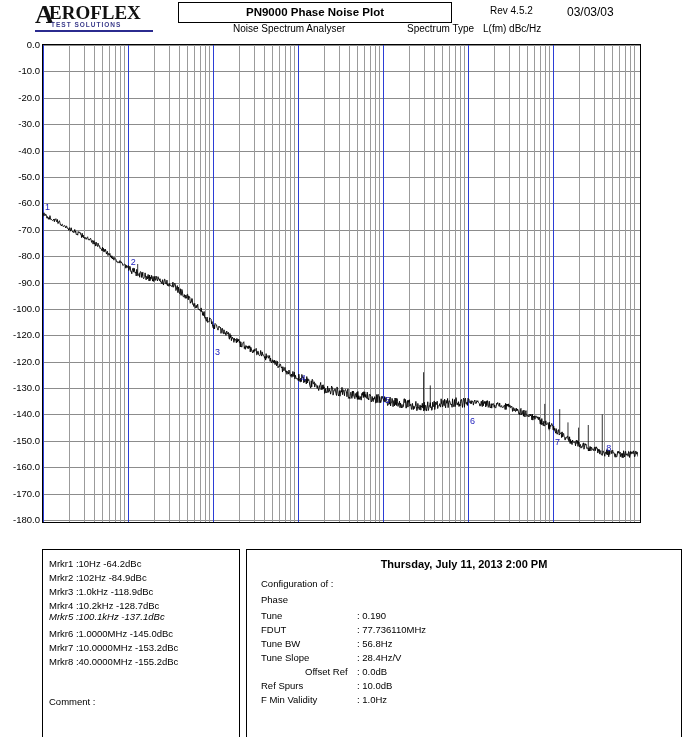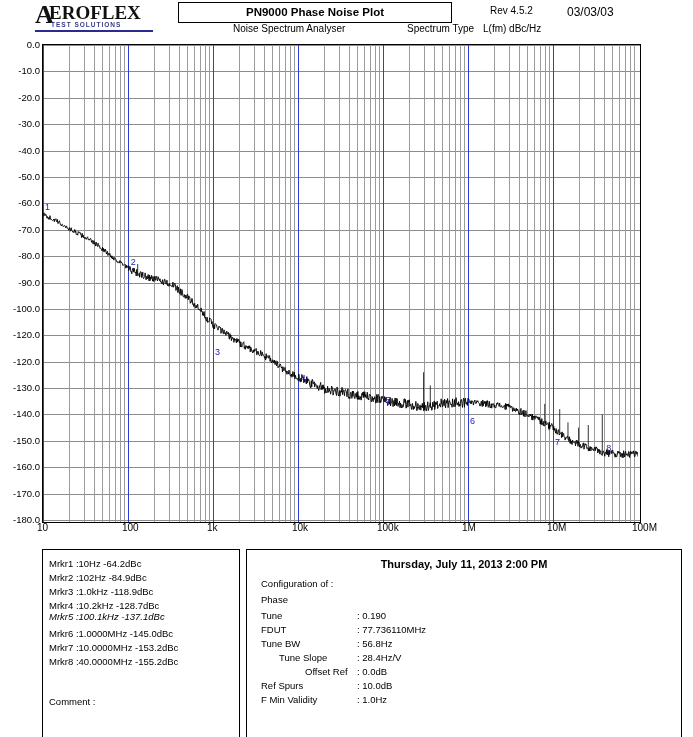--- a/index.html
+++ b/index.html
@@ -201,30 +201,20 @@
         <div class="mark" style="left: 87.7px; top: 212px;">2</div>
         <div class="mark" style="left: 172px; top: 301.8px;">3</div>
         <div class="mark" style="left: 257.7px; top: 327.6px;">4</div>
         <div class="mark" style="left: 342px; top: 349.8px;">5</div>
         <div class="mark" style="left: 427px; top: 370.6px;">6</div>
         <div class="mark" style="left: 512px; top: 392.3px;">7</div>
         <div class="mark" style="left: 563.2px; top: 397.6px;">8</div>
       </div>
   </div>
 
-  <div class="xlabels">
-      <div class="xlab" style="left: 37px; top: 0px;">10</div>
-      <div class="xlab" style="left: 122px; top: 0px;">100</div>
-      <div class="xlab" style="left: 207px; top: 0px;">1k</div>
-      <div class="xlab" style="left: 292px; top: 0px;">10k</div>
-      <div class="xlab" style="left: 377px; top: 0px;">100k</div>
-      <div class="xlab" style="left: 462px; top: 0px;">1M</div>
-      <div class="xlab" style="left: 547px; top: 0px;">10M</div>
-      <div class="xlab" style="left: 632px; top: 0px;">100M</div>
-    </div>
 
   <div class="panelL">
     <div id="mkr-list">
         <div class="mkr" style="top: 8px;">Mrkr1 :10Hz  -64.2dBc</div>
         <div class="mkr" style="top: 22px;">Mrkr2 :102Hz  -84.9dBc</div>
         <div class="mkr" style="top: 36px;">Mrkr3 :1.0kHz  -118.9dBc</div>
         <div class="mkr" style="top: 50px;">Mrkr4 :10.2kHz  -128.7dBc</div>
         <div class="mkr" style="top: 61px; font-style: italic;">Mrkr5 :100.1kHz  -137.1dBc</div>
         <div class="mkr" style="top: 78px;">Mrkr6 :1.0000MHz  -145.0dBc</div>
         <div class="mkr" style="top: 92px;">Mrkr7 :10.0000MHz  -153.2dBc</div>
@@ -237,21 +227,21 @@
     <div class="dt">Thursday, July 11, 2013    2:00 PM</div>
     <div class="cfg">Configuration of :</div>
     <div class="cfg" style="top:44px">Phase</div>
     <div id="cfg-rows">
         <div class="crow ckey" style="top: 60px;">Tune</div>
         <div class="crow cval" style="top: 60px;">: 0.190</div>
         <div class="crow ckey" style="top: 74px;">FDUT</div>
         <div class="crow cval" style="top: 74px;">: 77.736110MHz</div>
         <div class="crow ckey" style="top: 88px;">Tune BW</div>
         <div class="crow cval" style="top: 88px;">: 56.8Hz</div>
-        <div class="crow ckey" style="top: 102px; margin-left: 18px;">Tune Slope</div>
+        <div class="crow ckey" style="top: 102px;">Tune Slope</div>
         <div class="crow cval" style="top: 102px;">: 28.4Hz/V</div>
         <div class="crow ckey" style="top: 116px; margin-left: 44px;">Offset Ref</div>
         <div class="crow cval" style="top: 116px;">: 0.0dB</div>
         <div class="crow ckey" style="top: 130px;">Ref Spurs</div>
         <div class="crow cval" style="top: 130px;">: 10.0dB</div>
         <div class="crow ckey" style="top: 144px;">F Min Validity</div>
         <div class="crow cval" style="top: 144px;">: 1.0Hz</div>
       </div>
   </div>
 

